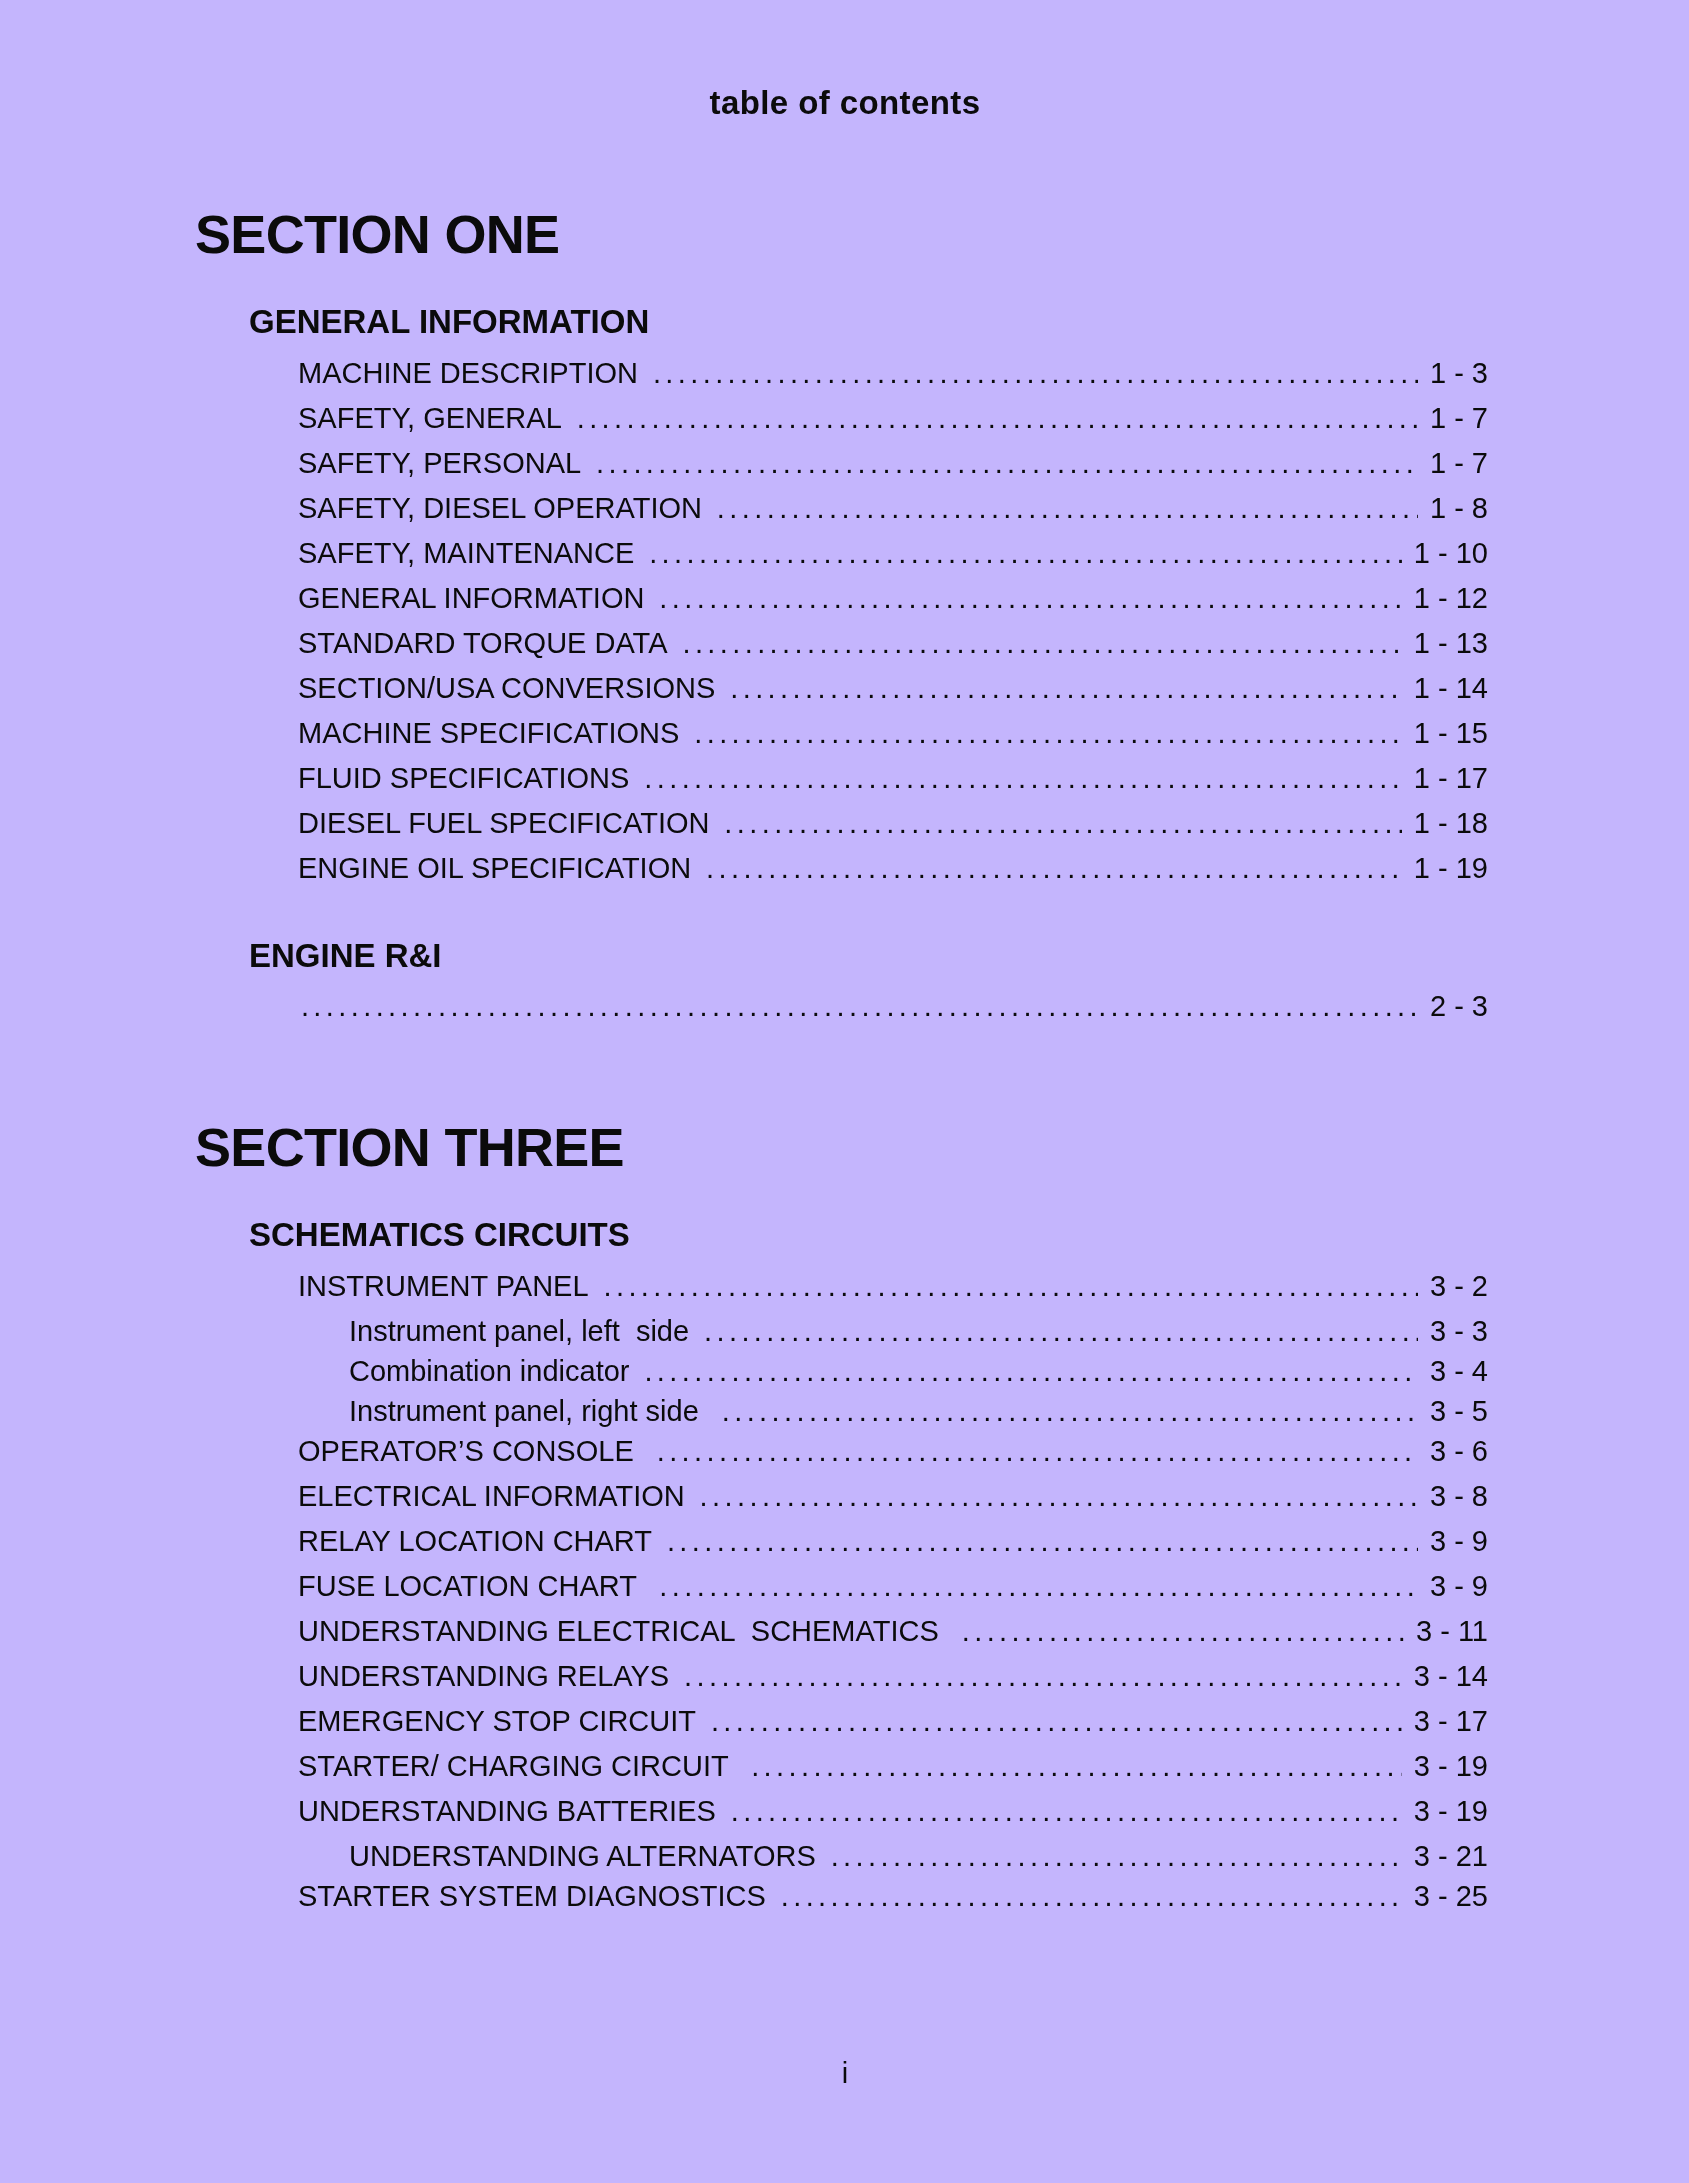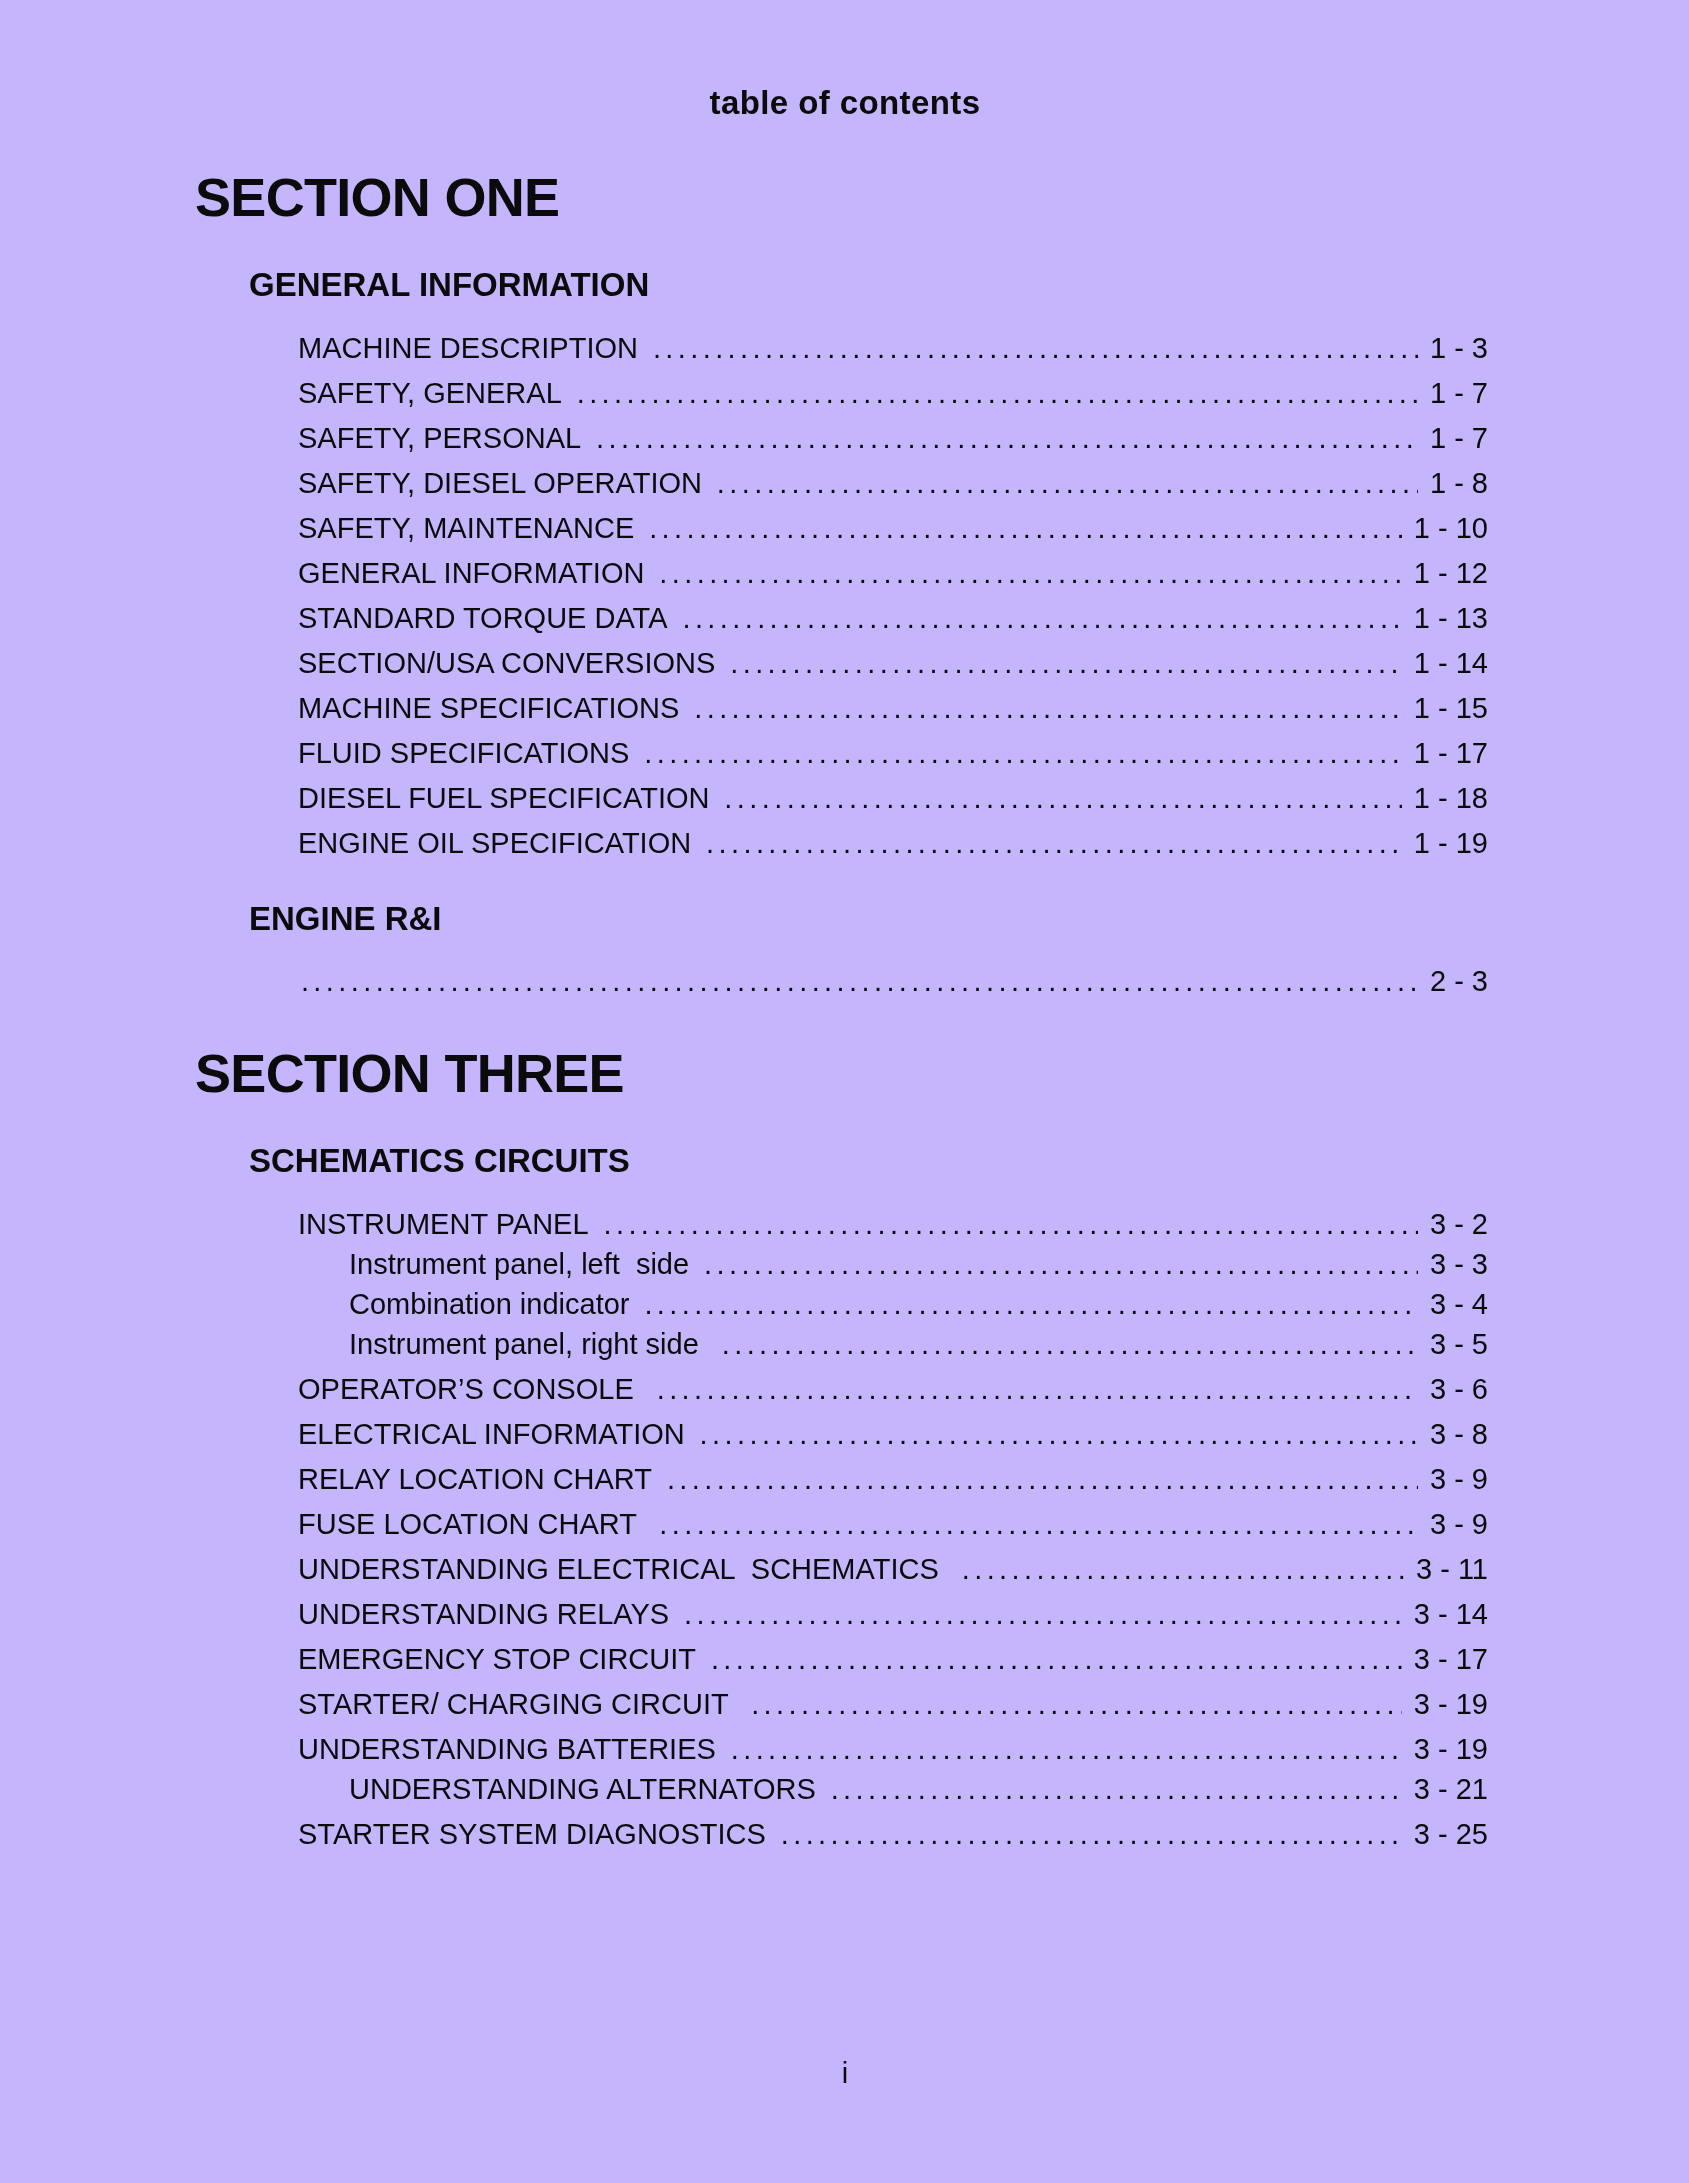--- a/index.html
+++ b/index.html
@@ -18,21 +18,21 @@
 
   .doc-title {
     margin-top: 84px;
     text-align: center;
     font-size: 33px;
     font-weight: 700;
     letter-spacing: 0.4px;
   }
 
   .section-heading {
-    margin: 46px 0 0 195px;
+    margin: 83px 0 0 195px;
     font-size: 54px;
     font-weight: 700;
     letter-spacing: -0.7px;
     line-height: 1.08;
   }
 
   .group-heading {
     margin: 41px 0 0 249px;
     font-size: 33px;
     font-weight: 700;
@@ -40,21 +40,21 @@
     line-height: 1.1;
   }
 
   .toc-entries {
     margin: 16px 202px 0 298px;
     font-size: 29px;
   }
 
   .toc-row {
     display: flex;
-    align-items: flex-end;
+    align-items: flex-start;
     height: 45px;
     gap: 12px;
   }
 
   .toc-row.sub {
     height: 40px;
     padding-left: 51px;
   }
 
   .lbl {

